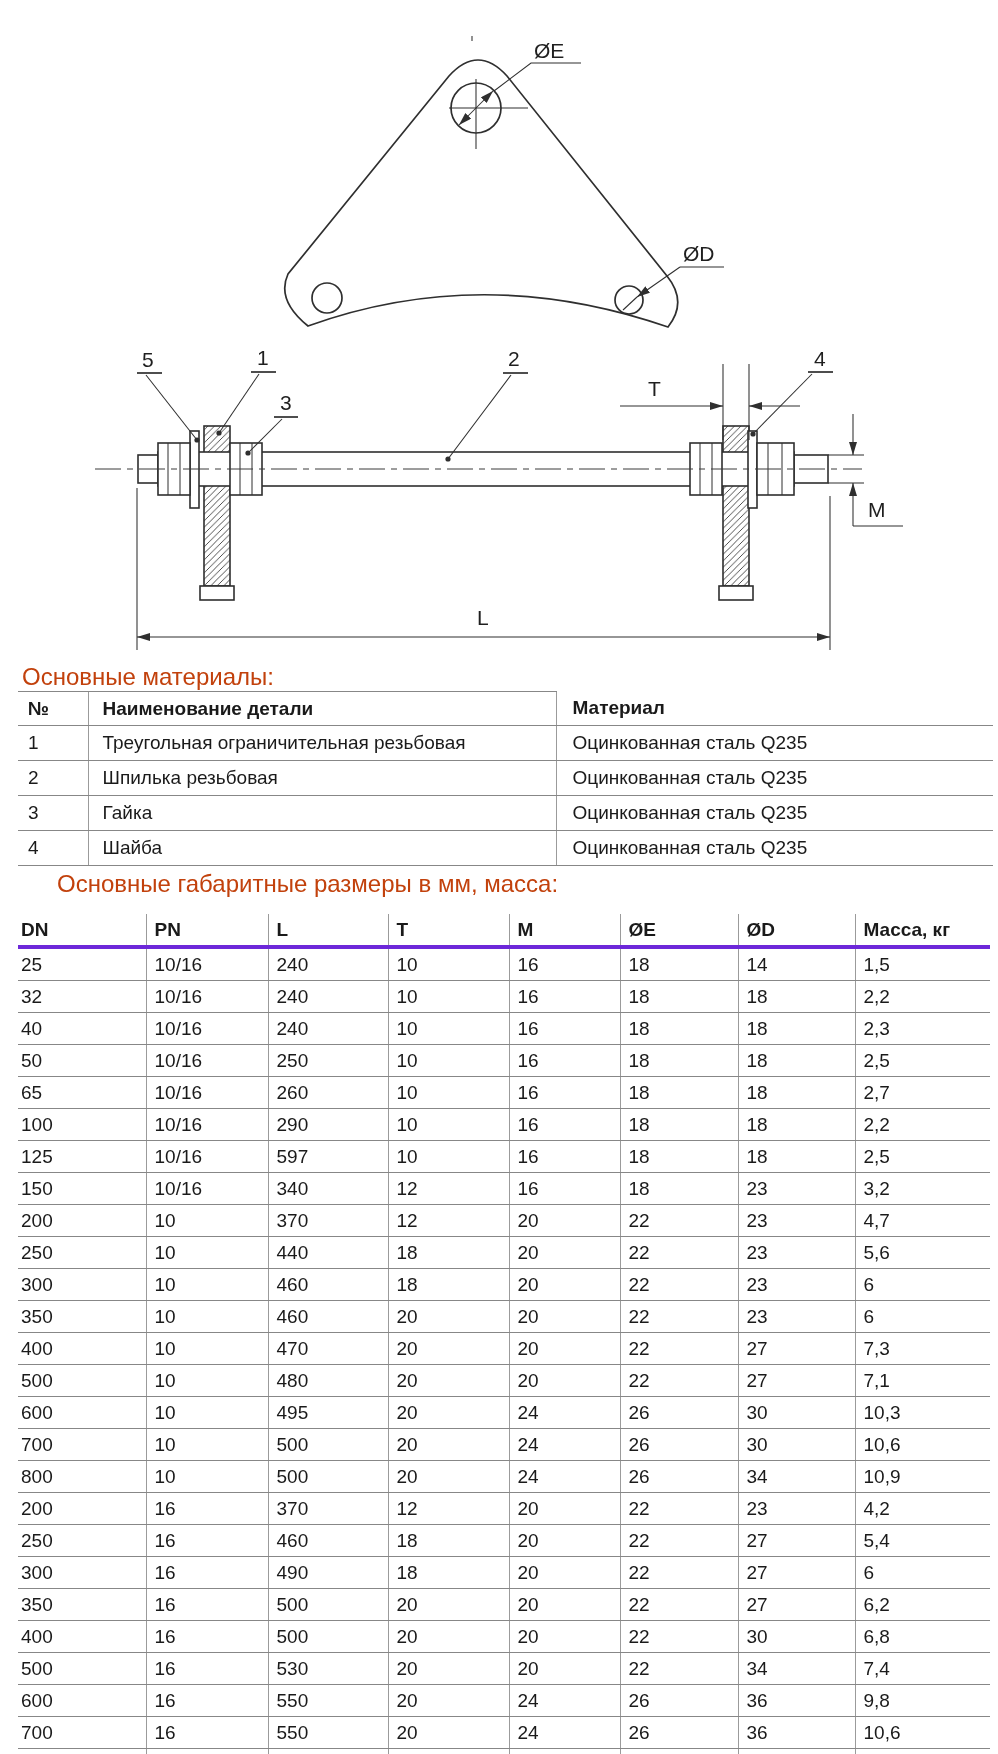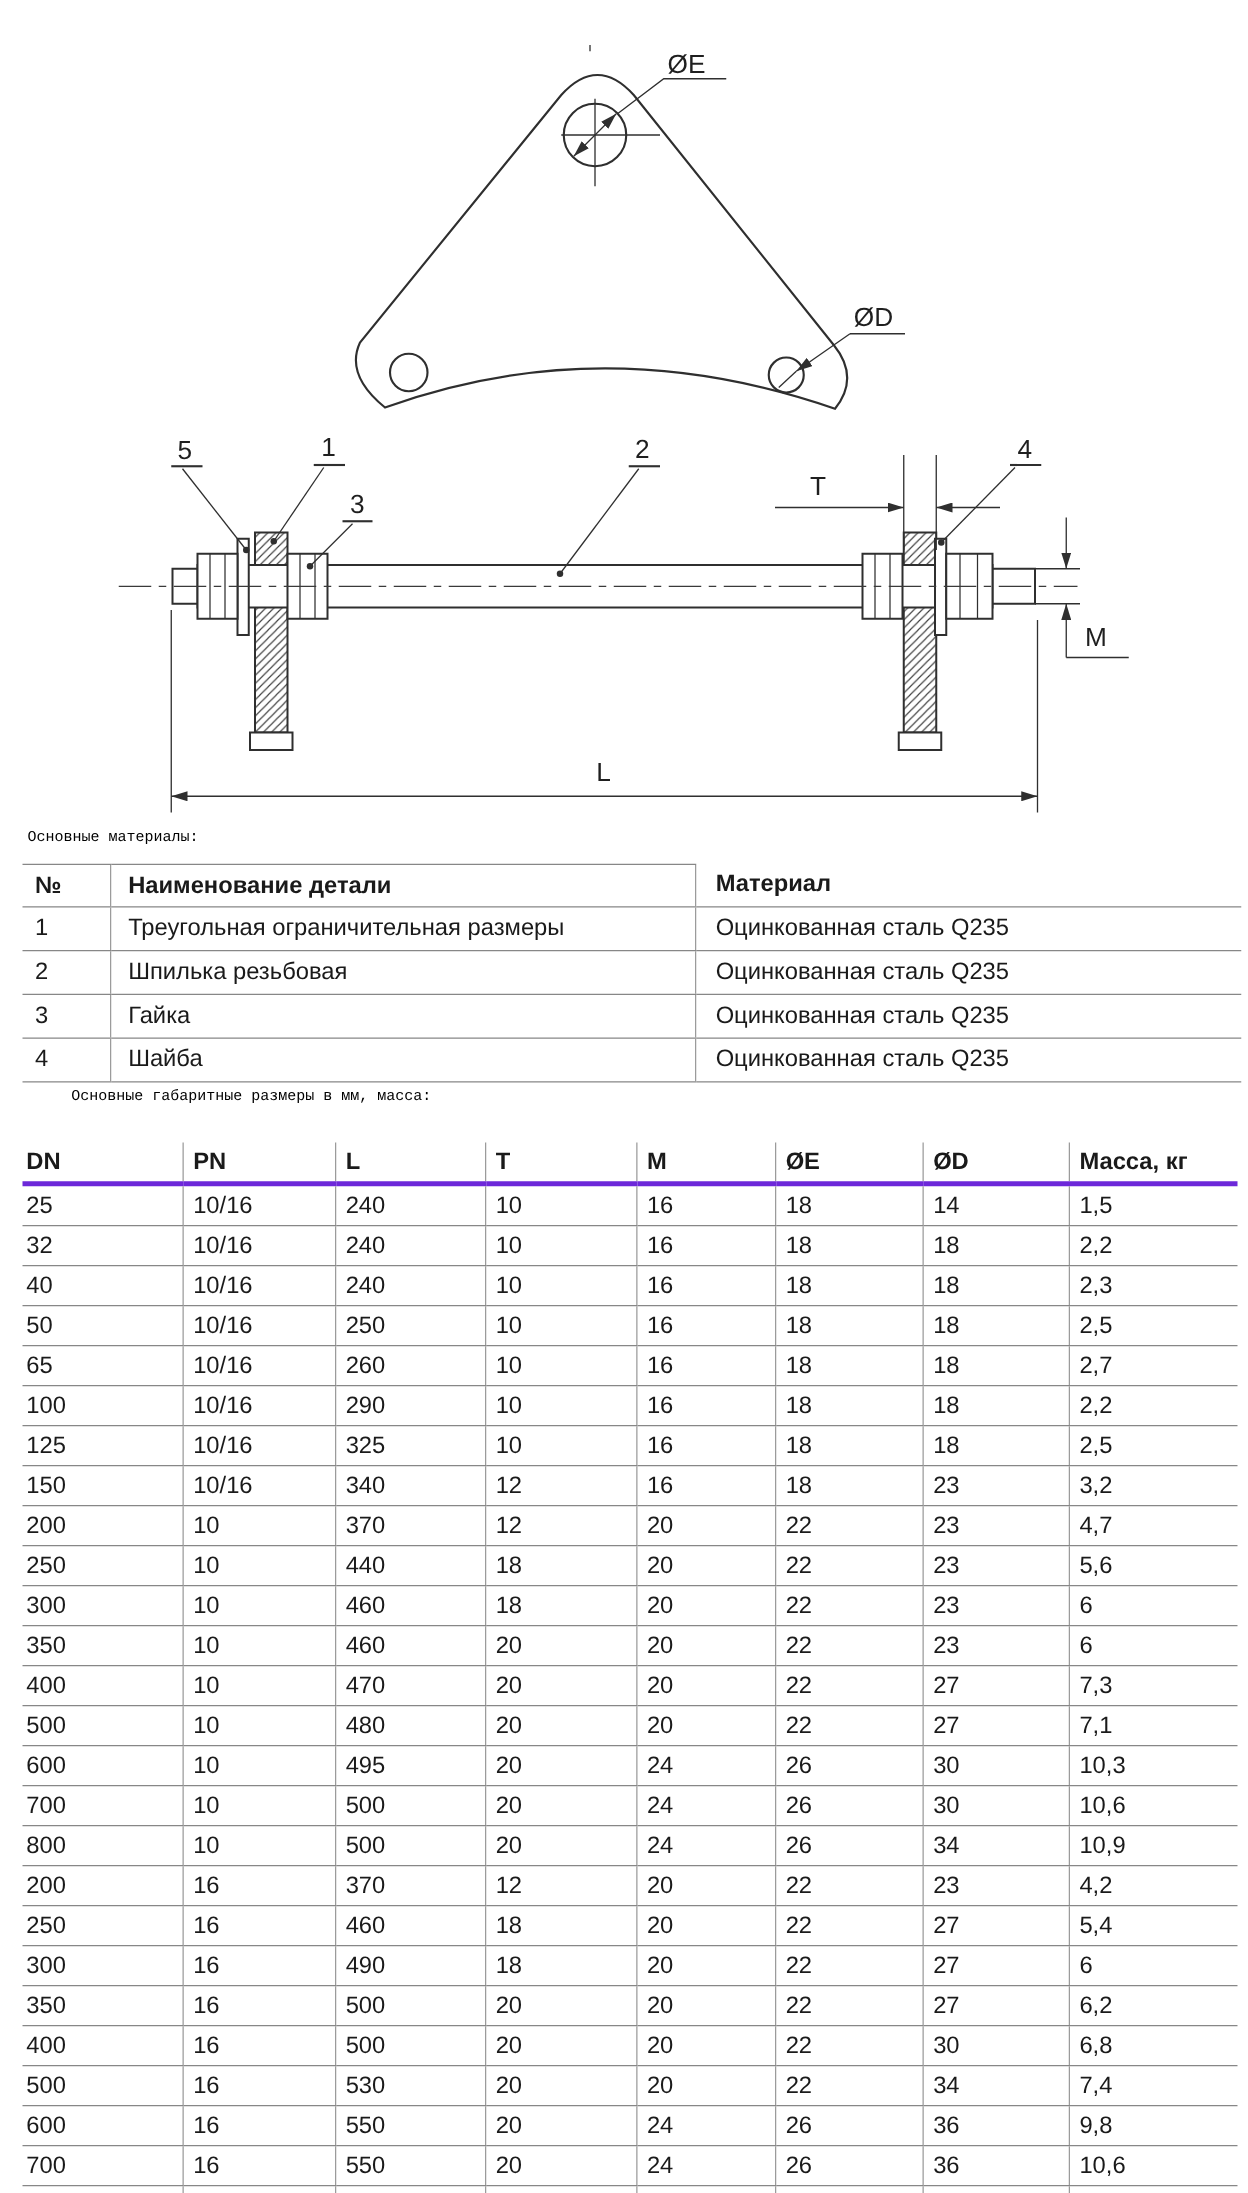--- a/index.html
+++ b/index.html
@@ -1,20 +1,20 @@
 <!DOCTYPE html>
 <html><head>
 <meta charset="utf-8">
 <style>
   html,body{margin:0;padding:0;background:#ffffff;}
   .page{position:relative;width:998px;height:1754px;background:#fff;
         font-family:"Liberation Sans", sans-serif;color:#1c1c1c;overflow:hidden;margin-top:36px;}
   svg text{font-family:"Liberation Sans", sans-serif;fill:#1f1f1f;}
 
-  .heading{position:absolute;font-size:12px;color:#000000;font-family:Liberation Mono, monospace;}
+  .heading{position:absolute;font-size:24px;color:#c2410c;}
   #materials-heading{left:22px;top:627px;}
   #dimensions-heading{left:57px;top:834px;text-align:center;}
 
   table{border-collapse:collapse;table-layout:fixed;position:absolute;
         font-size:19px;color:#1a1a1a;}
   th,td{font-weight:400;text-align:left;vertical-align:middle;
         white-space:nowrap;overflow:hidden;}
 
   
   #materials-table{left:18px;top:655px;width:975px;}
@@ -170,21 +170,21 @@
     <thead>
       <tr>
         <th>№</th>
         <th>Наименование детали</th>
         <th>Материал</th>
       </tr>
     </thead>
     <tbody>
         <tr>
           <td>1</td>
-          <td>Треугольная ограничительная размеры</td>
+          <td>Треугольная ограничительная резьбовая</td>
           <td>Оцинкованная сталь Q235</td>
         </tr>
         <tr>
           <td>2</td>
           <td>Шпилька резьбовая</td>
           <td>Оцинкованная сталь Q235</td>
         </tr>
         <tr>
           <td>3</td>
           <td>Гайка</td>
@@ -281,21 +281,21 @@
           <td>290</td>
           <td>10</td>
           <td>16</td>
           <td>18</td>
           <td>18</td>
           <td>2,2</td>
         </tr>
         <tr>
           <td>125</td>
           <td>10/16</td>
-          <td>325</td>
+          <td>597</td>
           <td>10</td>
           <td>16</td>
           <td>18</td>
           <td>18</td>
           <td>2,5</td>
         </tr>
         <tr>
           <td>150</td>
           <td>10/16</td>
           <td>340</td>

